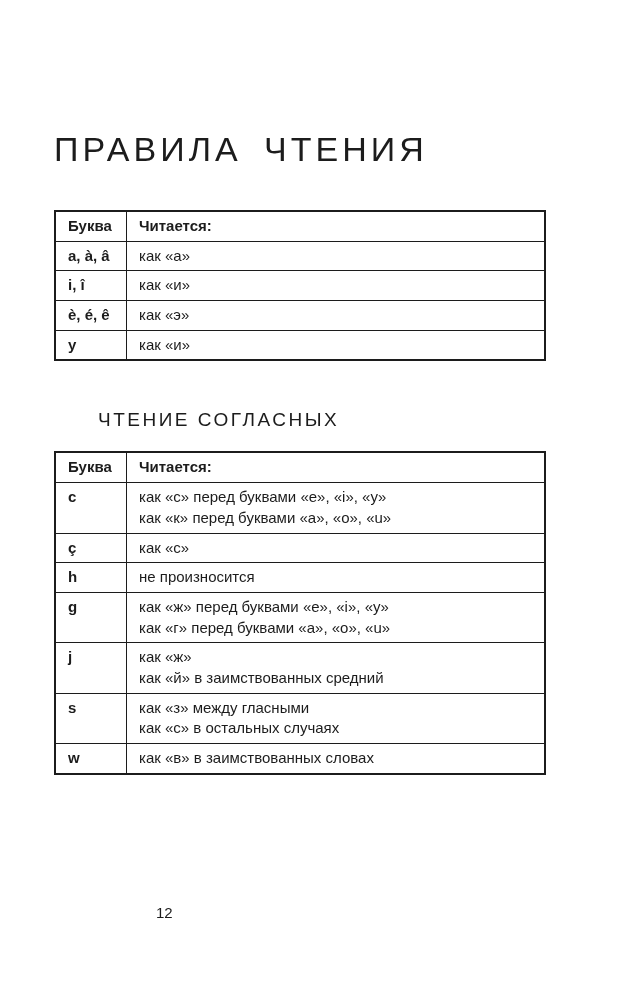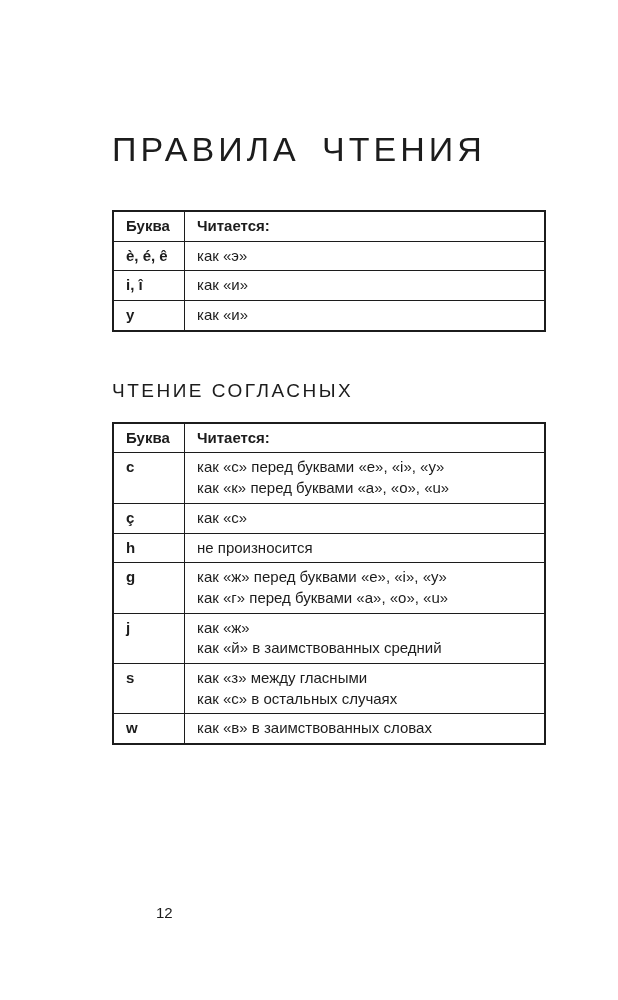--- a/index.html
+++ b/index.html
@@ -13,21 +13,21 @@
     position: relative;
     font-family: "Liberation Sans", "DejaVu Sans", sans-serif;
     color: #1c1c1c;
     overflow: hidden;
   }
   .page {
     position: relative;
     width: 618px;
     height: 1000px;
     box-sizing: border-box;
-    padding: 132px 72px 0 112px;
+    padding: 132px 72px 0 54px;
   }
   .page-title {
     font-size: 34px;
     font-weight: 500;
     letter-spacing: 4px;
     word-spacing: 9px;
     line-height: 1;
     margin: 0 0 44px 0;
     color: #1c1c1c;
     white-space: nowrap;
@@ -35,20 +35,21 @@
   .section-heading {
     font-size: 19px;
     font-weight: 500;
     letter-spacing: 2.5px;
     line-height: 1;
     margin: 0 0 22px 0;
     color: #1c1c1c;
   }
   .section-heading.second {
     margin-top: 49px;
+    margin-left: 44px;
   }
   table.rules-table {
     width: 100%;
     border-collapse: collapse;
     border: 2px solid #1c1c1c;
     font-size: 15px;
   }
   table.rules-table th,
   table.rules-table td {
     border: 1px solid #1c1c1c;
@@ -86,27 +87,31 @@
 
   <table class="rules-table">
     <thead>
       <tr>
         <th class="letter-col">Буква</th>
         <th>Читается:</th>
       </tr>
     </thead>
     <tbody>
 
-        <tr>
-        <td class="letter-cell">è, é, ê</td>
-        <td class="reading-cell">как «э»</td>
+    <tr>
+        <td class="letter-cell">a, à, â</td>
+        <td class="reading-cell">как «а»</td>
       </tr>
         <tr>
         <td class="letter-cell">i, î</td>
         <td class="reading-cell">как «и»</td>
+      </tr>
+        <tr>
+        <td class="letter-cell">è, é, ê</td>
+        <td class="reading-cell">как «э»</td>
       </tr>
         <tr>
         <td class="letter-cell">y</td>
         <td class="reading-cell">как «и»</td>
       </tr>
       </tbody>
   </table>
 
   <h2 class="section-heading second">ЧТЕНИЕ СОГЛАСНЫХ</h2>
 

